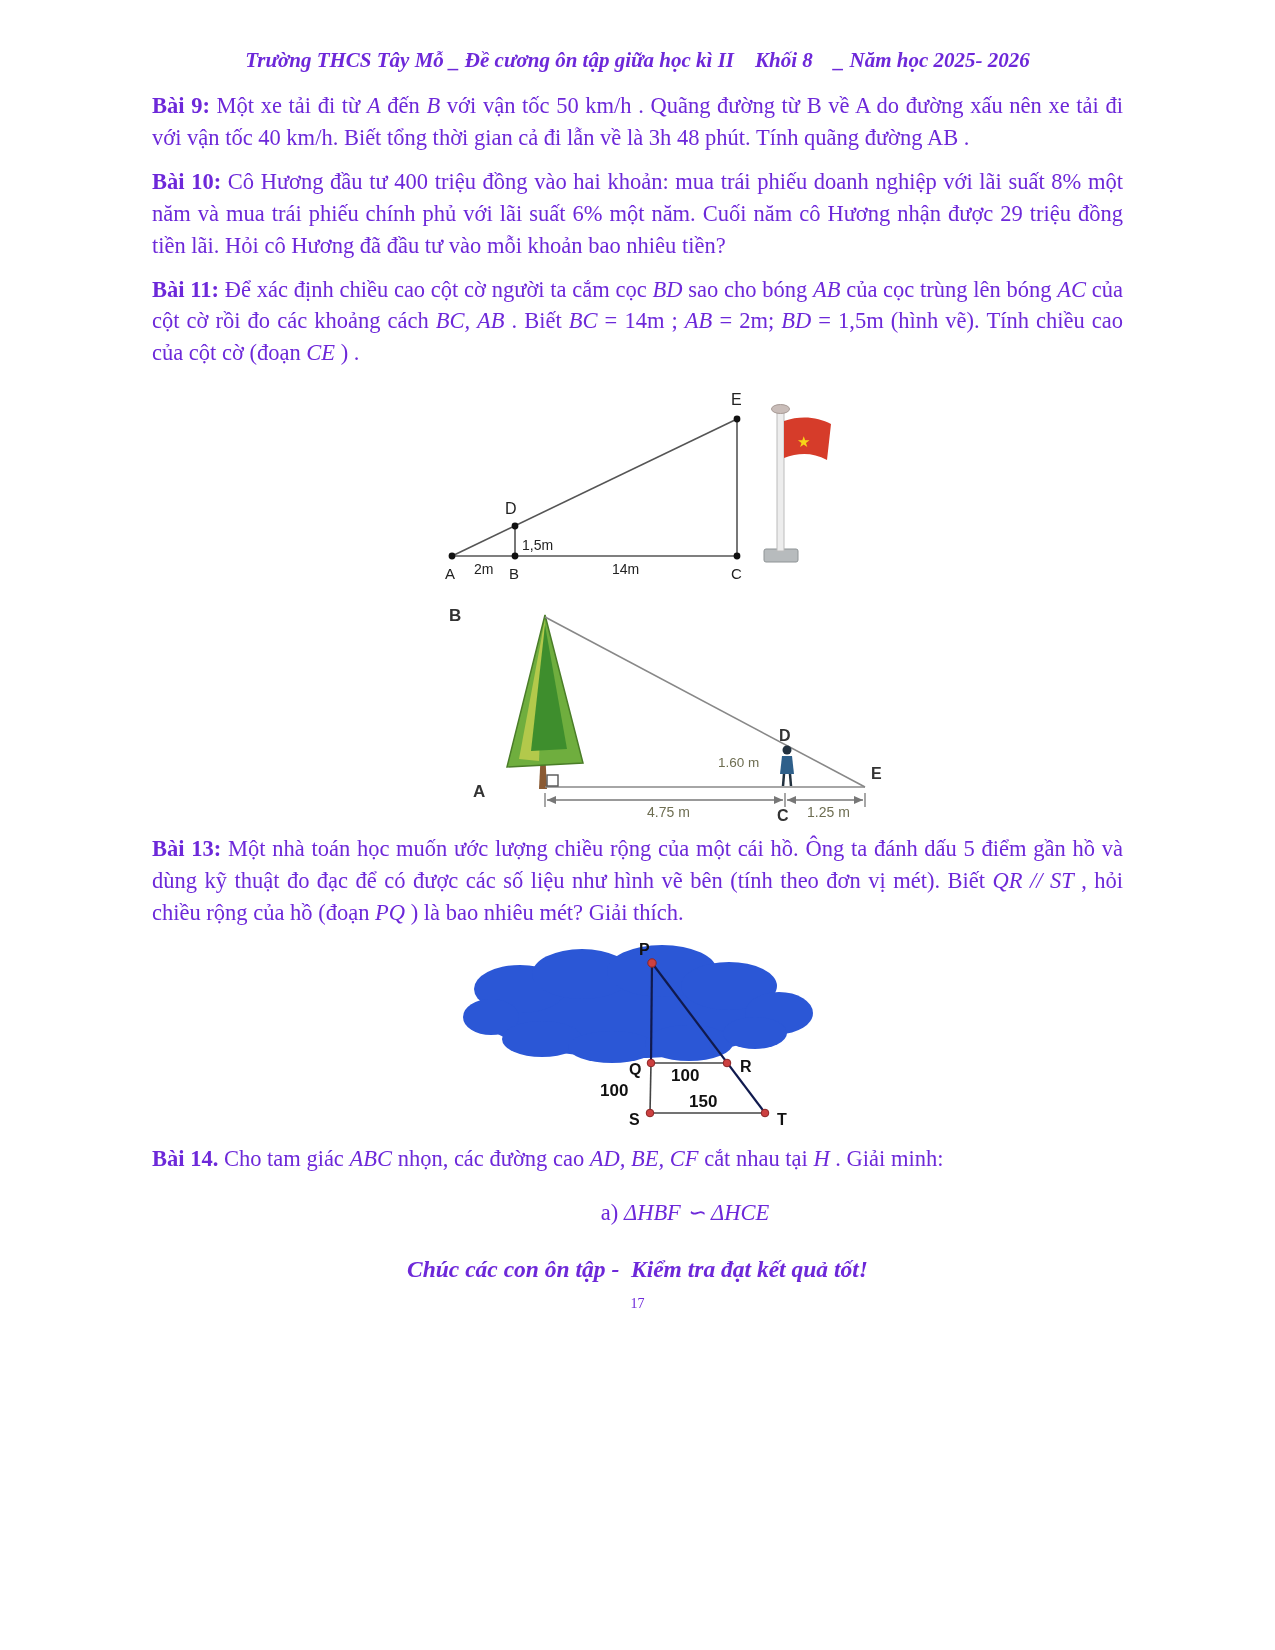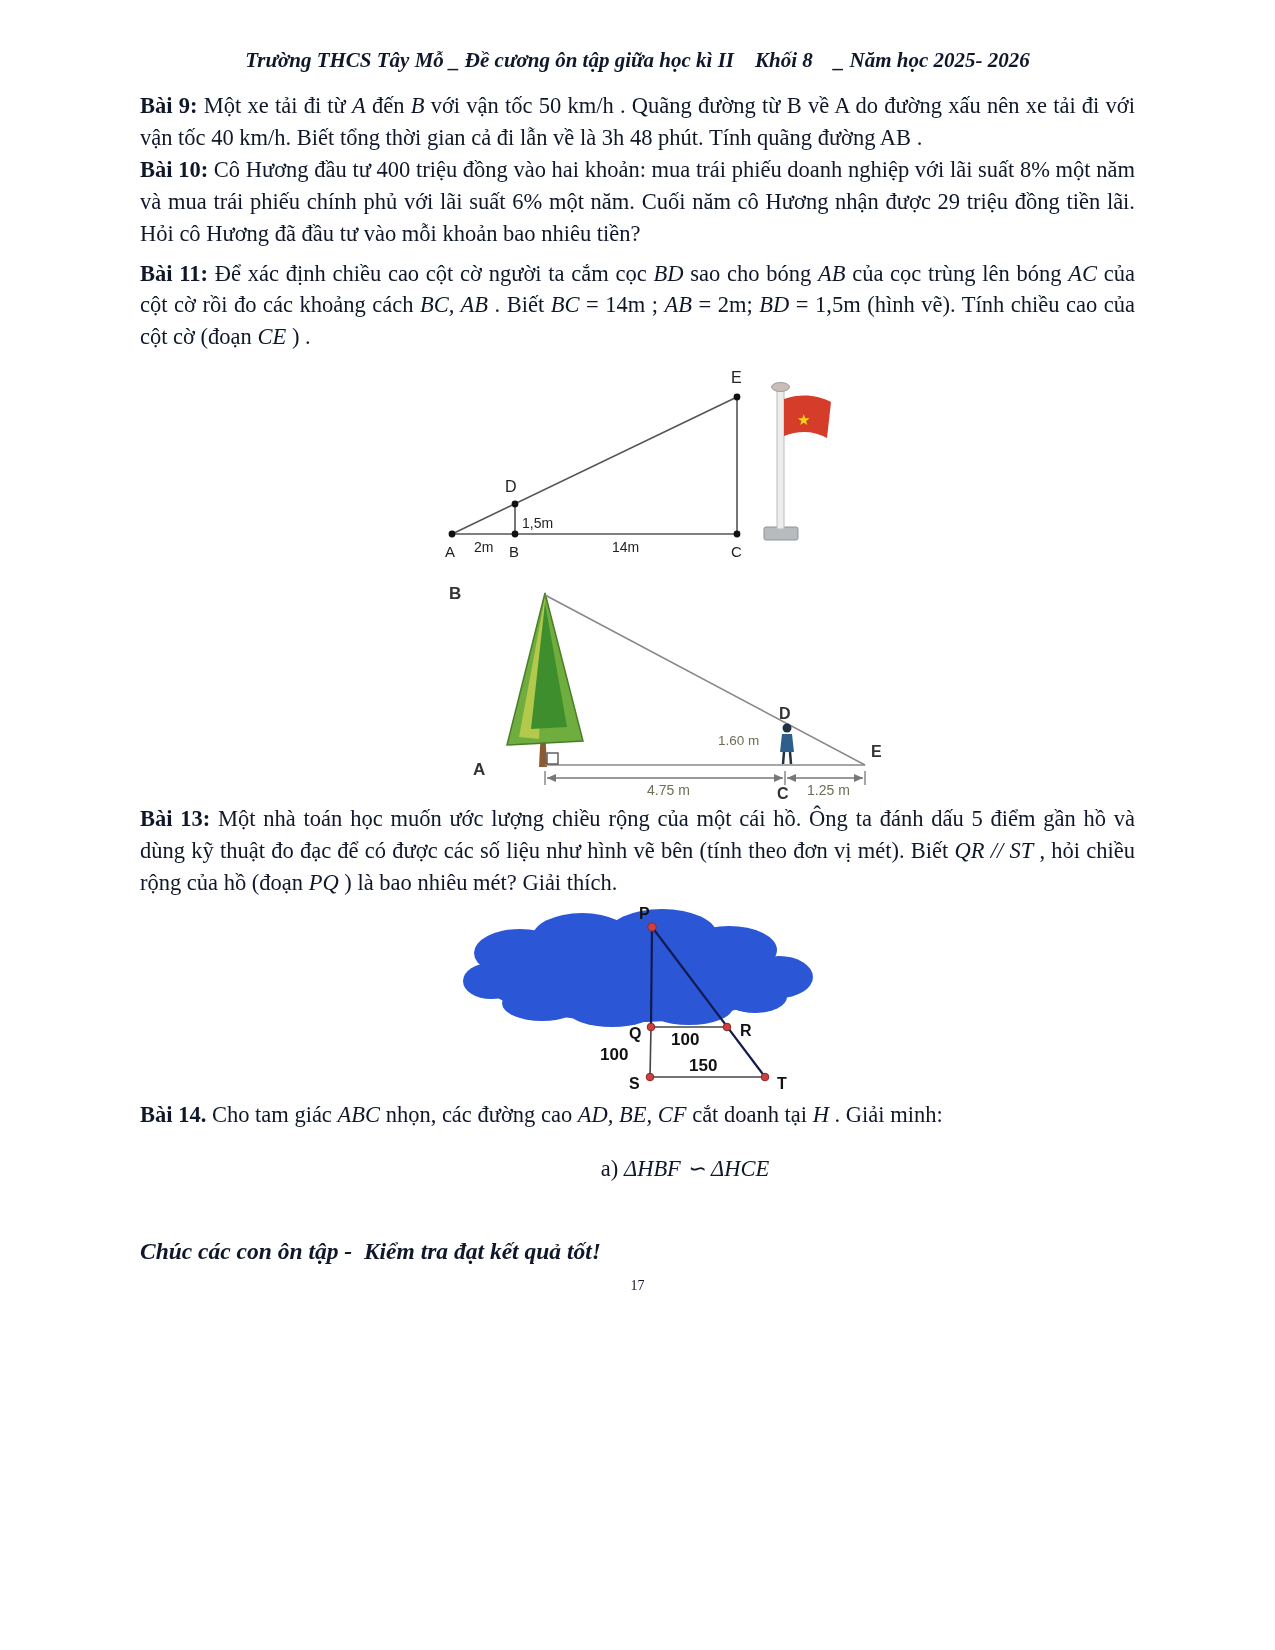--- a/index.html
+++ b/index.html
@@ -1,31 +1,31 @@
 <!DOCTYPE html>
 <html lang="vi"><head>
 <meta charset="utf-8">
 <style>
   html,body{margin:0;padding:0;}
   body{background:#ffffff;width:1275px;height:1650px;overflow:hidden;}
   .page{box-sizing:border-box;width:1275px;height:1650px;padding:46px 140px 0 140px;
-        font-family:"Liberation Serif", serif;font-size:22.5px;color:#0f172a;line-height:1.42;}
+        font-family:"Liberation Serif", serif;font-size:22.5px;color:#6d28d9;line-height:1.42;}
   .doc-title{text-align:center;font-weight:bold;font-style:italic;font-size:21px;
              white-space:pre-wrap;margin:0 0 14px 0;}
-  .para{margin:0;text-align:justify;}
+  .para{margin:12px;text-align:justify;}
   .para .b{font-weight:bold;}
   .para .i{font-style:italic;}
   .heading{font-weight:bold;margin:2px 0 0 0;}
   .fig{text-align:center;margin:6px 0 4px 0;}
   .fig svg{display:inline-block;vertical-align:top;}
   .fig-lab{font-family:"Liberation Sans", sans-serif;}
   .item-a{margin:22px 0 0 95px;text-align:center;}
   .item-a .i{font-style:italic;}
-  .footer-wish{text-align:left;font-weight:bold;font-style:italic;font-size:23.5px;
-               margin-top:50px;white-space:pre-wrap;}
+  .footer-wish{text-align:center;font-weight:bold;font-style:italic;font-size:23.5px;
+               margin-top:24px;white-space:pre-wrap;}
   .page-num{text-align:center;font-size:14px;margin-top:8px;}
 </style>
 </head>
 <body>
 
 <div class="page">
 
   <div class="doc-title">Trường THCS Tây Mỗ _ Đề cương ôn tập giữa học kì II    Khối 8    _ Năm học 2025- 2026</div>
 
   <p class="para"><span class="b">Bài 9: </span><span>Một xe tải đi từ </span><span class="i">A</span><span> đến </span><span class="i">B</span><span> với vận tốc 50 km/h . Quãng đường từ B về A do đường xấu nên xe tải đi với vận tốc 40 km/h. Biết tổng thời gian cả đi lẫn về là 3h 48 phút. Tính quãng đường AB .</span></p>
@@ -139,19 +139,19 @@
       <text class="fig-lab" x="172" y="134" font-size="16" font-weight="bold" fill="#111">Q</text>
       <text class="fig-lab" x="283" y="131" font-size="16" font-weight="bold" fill="#111">R</text>
       <text class="fig-lab" x="172" y="184" font-size="16" font-weight="bold" fill="#111">S</text>
       <text class="fig-lab" x="320" y="184" font-size="16" font-weight="bold" fill="#111">T</text>
       <text class="fig-lab" x="214" y="140" font-size="17" font-weight="bold" fill="#111">100</text>
       <text class="fig-lab" x="143" y="155" font-size="17" font-weight="bold" fill="#111">100</text>
       <text class="fig-lab" x="232" y="166" font-size="17" font-weight="bold" fill="#111">150</text>
     </svg>
   </div>
 
-  <p class="para"><span class="b">Bài 14. </span><span>Cho tam giác </span><span class="i">ABC</span><span> nhọn, các đường cao </span><span class="i">AD, BE, CF</span><span> cắt doanh tại </span><span class="i">H</span><span> . Giải minh:</span></p>
+  <p class="para"><span class="b">Bài 14. </span><span>Cho tam giác </span><span class="i">ABC</span><span> nhọn, các đường cao </span><span class="i">AD, BE, CF</span><span> cắt nhau tại </span><span class="i">H</span><span> . Giải minh:</span></p>
   <p class="para item-a"><span>a) </span><span class="i">ΔHBF ∽ ΔHCE</span></p>
 
   <div class="footer-wish">Chúc các con ôn tập -  Kiểm tra đạt kết quả tốt!</div>
   <div class="page-num">17</div>
 
 </div>
 
 </body></html>

